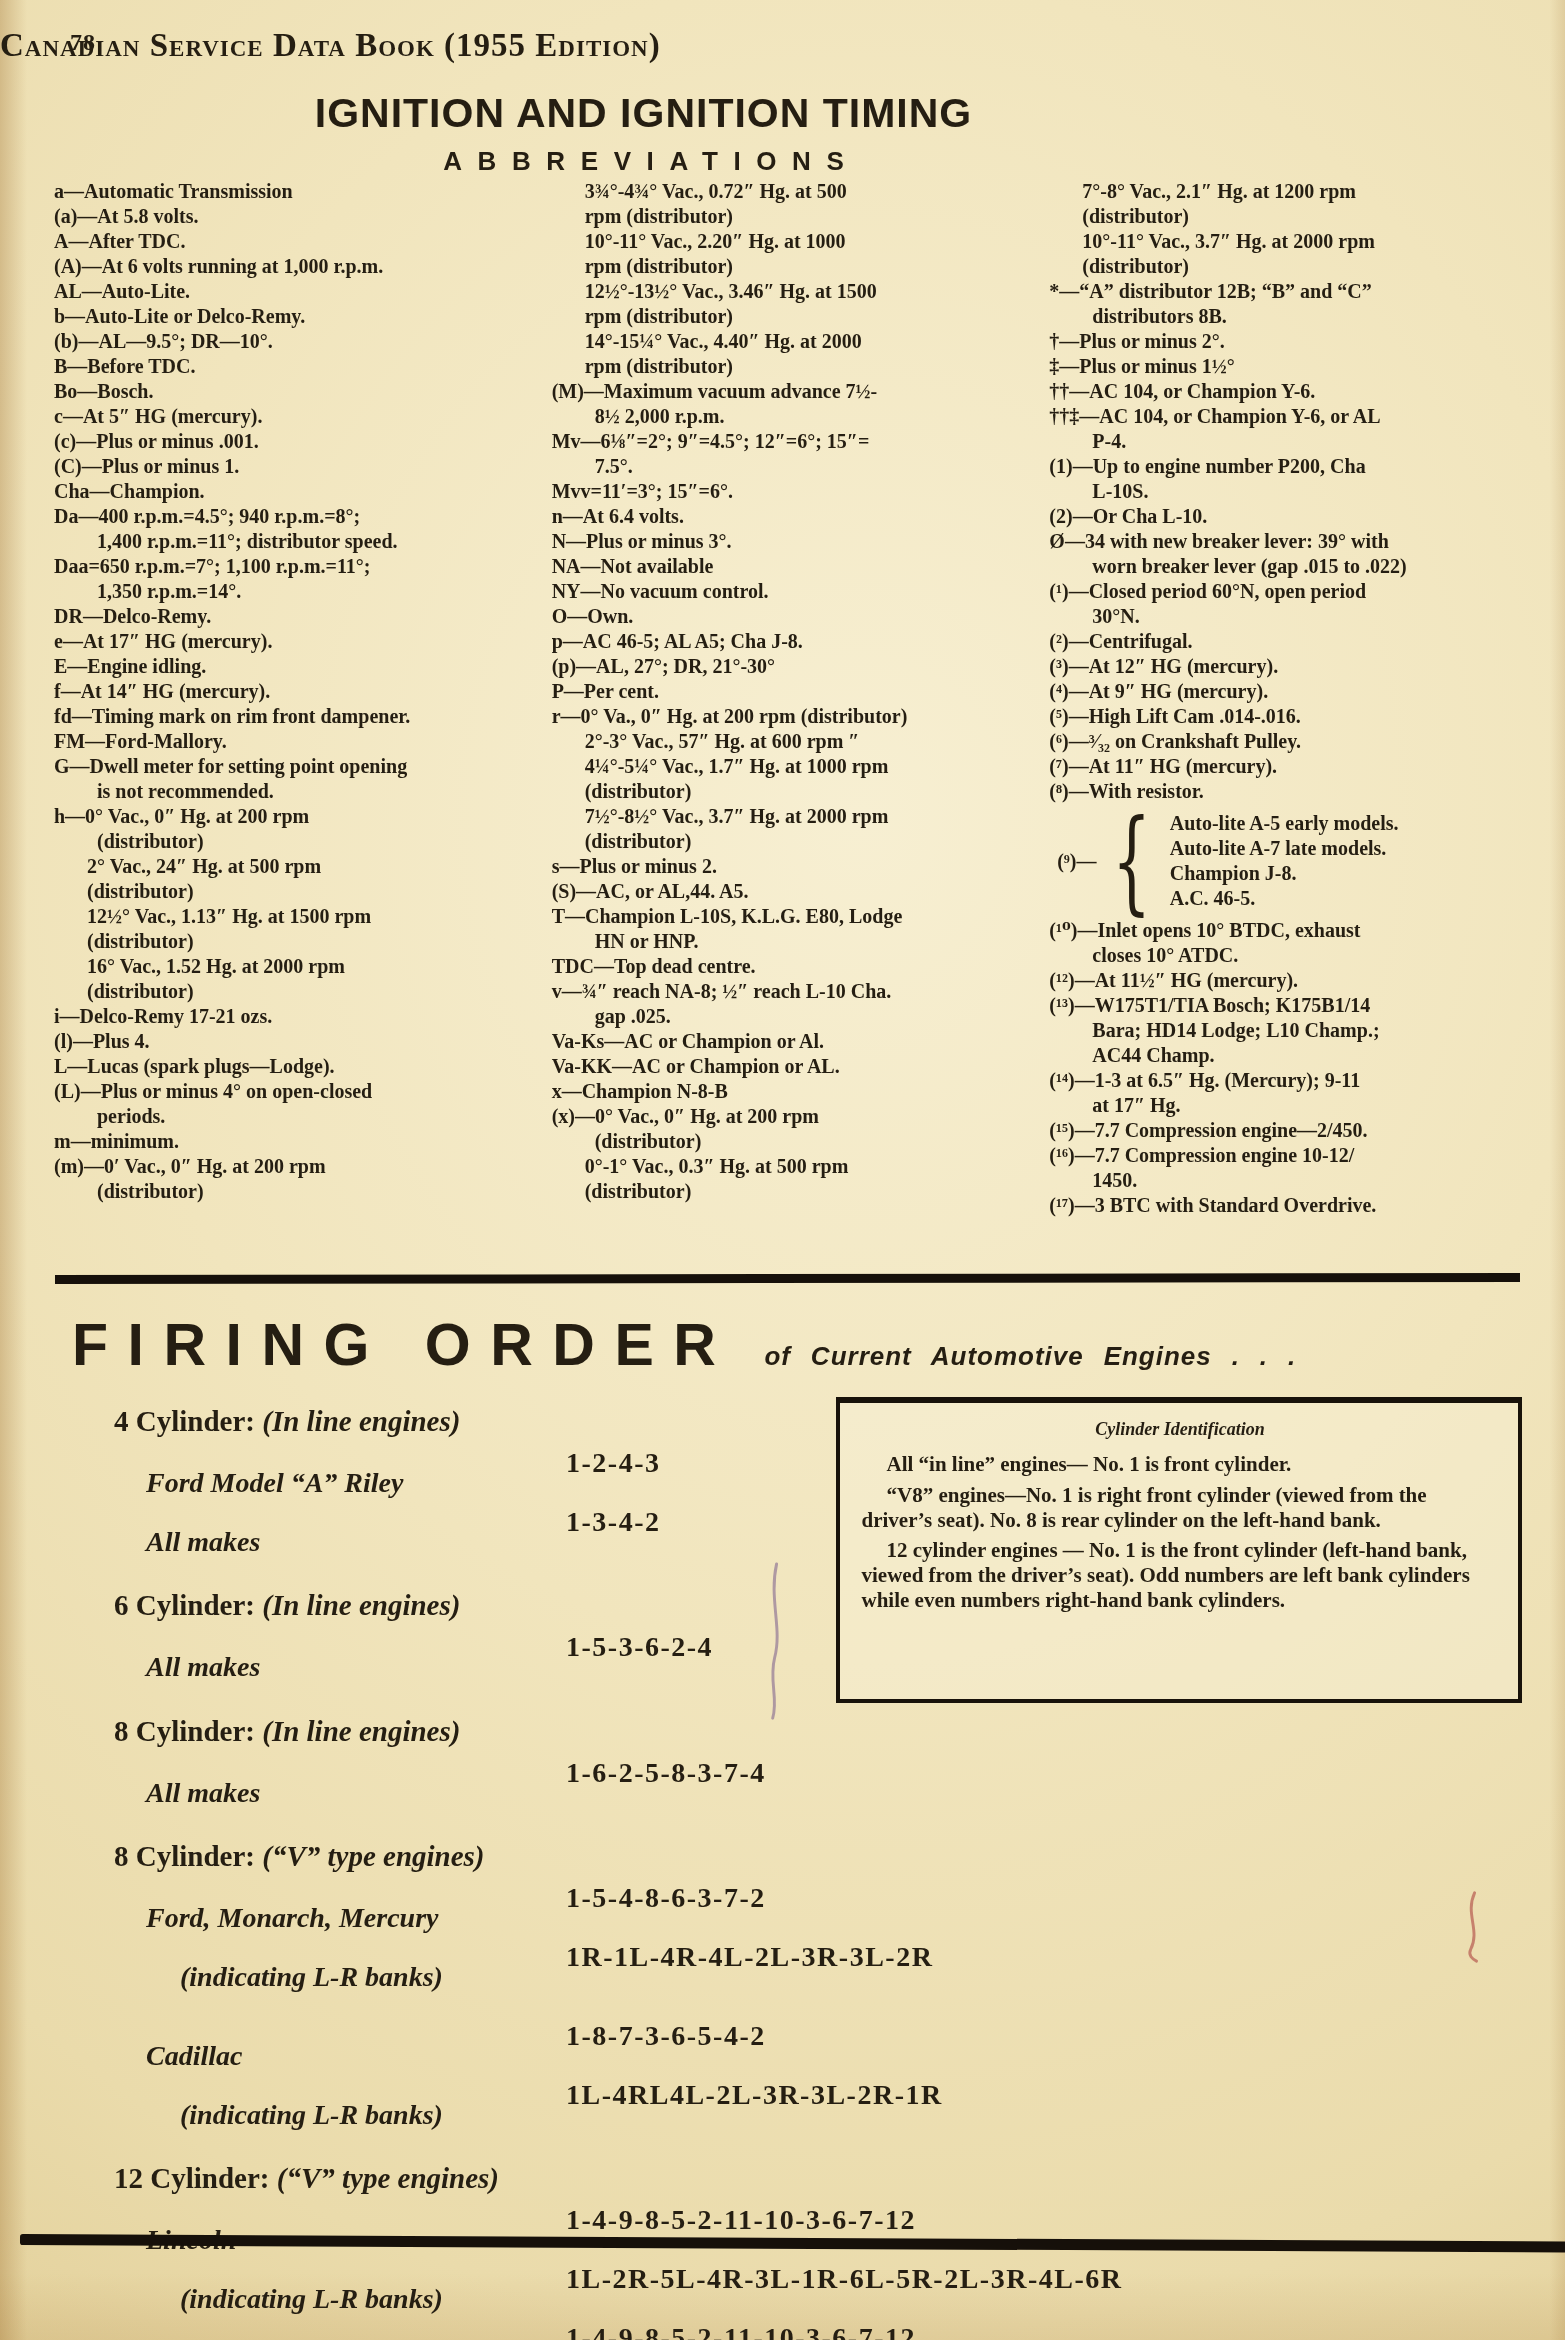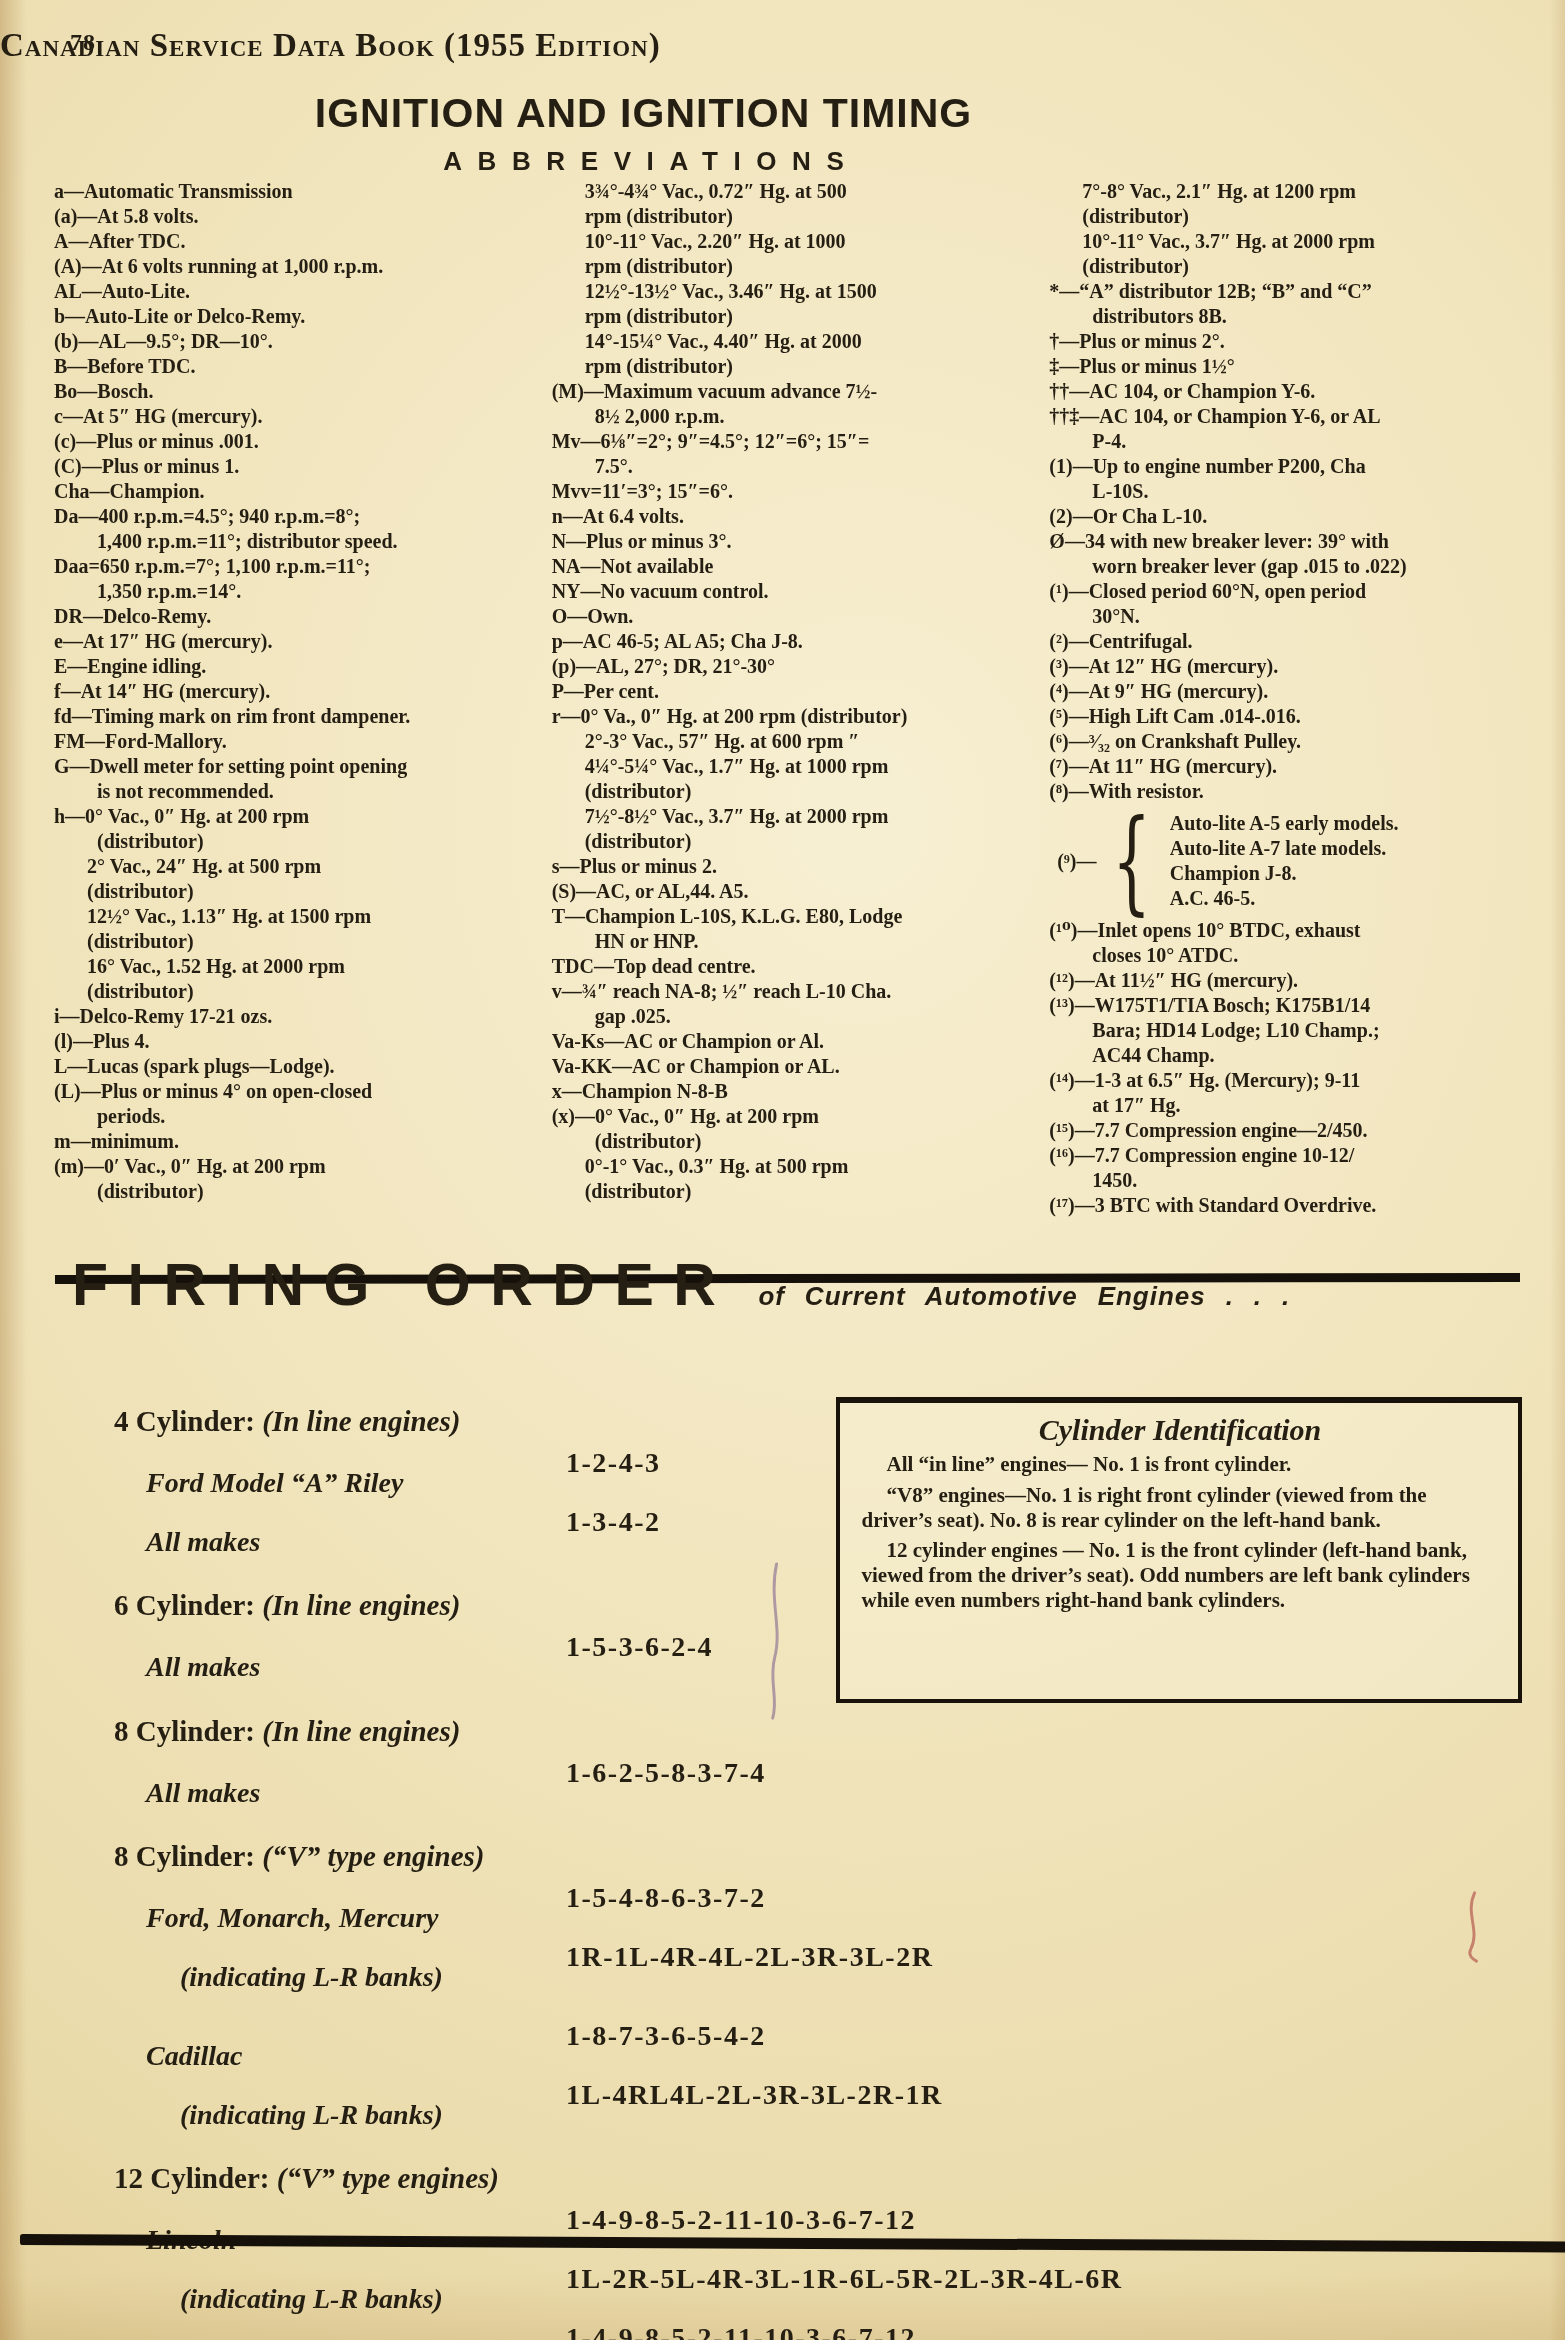--- a/index.html
+++ b/index.html
@@ -46,22 +46,22 @@
   .abbr-brace .brace{flex:0 0 auto;}
   .abbr-brace .brace::before{
     content:"{";display:inline-block;font-size:112px;line-height:1;
     font-weight:400;transform:scaleX(.55);font-family:"DejaVu Serif",serif;
   }
   .abbr-brace .lines{padding-left:2px;}
   .rule{position:absolute;background:#16100a;}
   .rule-top{left:55px;top:1274px;width:1465px;height:8.8px;transform:rotate(-.08deg);}
   .rule-bottom{left:19.5px;top:2234px;width:1549px;height:10.7px;transform:rotate(.28deg);transform-origin:left center;border-radius:2.9px;}
   .fo-title{
-    position:absolute;left:72px;top:1251px;width:1463px;
-    display:flex;align-items:baseline;gap:23px;white-space:nowrap;
+    position:absolute;left:72px;top:1311px;width:1463px;
+    display:flex;align-items:baseline;gap:29px;white-space:nowrap;
     font-family:"Liberation Sans","DejaVu Sans",sans-serif;
   }
   .fo-title-main{font-size:59px;font-weight:800;letter-spacing:19.5px;}
   .fo-title-sub{font-size:26px;font-weight:800;font-style:italic;letter-spacing:1px;word-spacing:11.7px;}
   .fo-list{position:absolute;left:73px;top:1400px;width:1424px;font-size:28px;}
   .fo-group{margin-bottom:23.4px;}
   .fo-heading{line-height:43px;padding-left:41px;font-size:29px;}
   .fo-cyl{font-weight:bold;}
   .fo-note{font-weight:bold;font-style:italic;}
   .fo-row{display:flex;line-height:39px;}
@@ -71,21 +71,21 @@
   .fo-value{font-weight:bold;letter-spacing:1.5px;white-space:nowrap;}
   .id-box{
     position:absolute;left:836px;top:1397px;width:686px;height:306px;
     box-sizing:border-box;border:4.9px solid #18120a;
     border-top-width:6.8px;
     padding:9.8px 19.5px 7.8px 21.5px;
     background:rgba(250,244,220,.35);
   }
   .id-box-title{
     text-align:center;font-weight:bold;font-style:italic;
-    font-size:30px;line-height:33px;margin-bottom:2px;
+    font-size:18px;line-height:33px;margin-bottom:2px;
   }
   .id-para{font-size:21px;line-height:25px;font-weight:bold;text-indent:25px;margin-top:5.9px;}
   .pen-mark{position:absolute;pointer-events:none;}
 </style>
 </head>
 <body>
 
 <div class="page">
 
   <div class="page-number">78</div>

